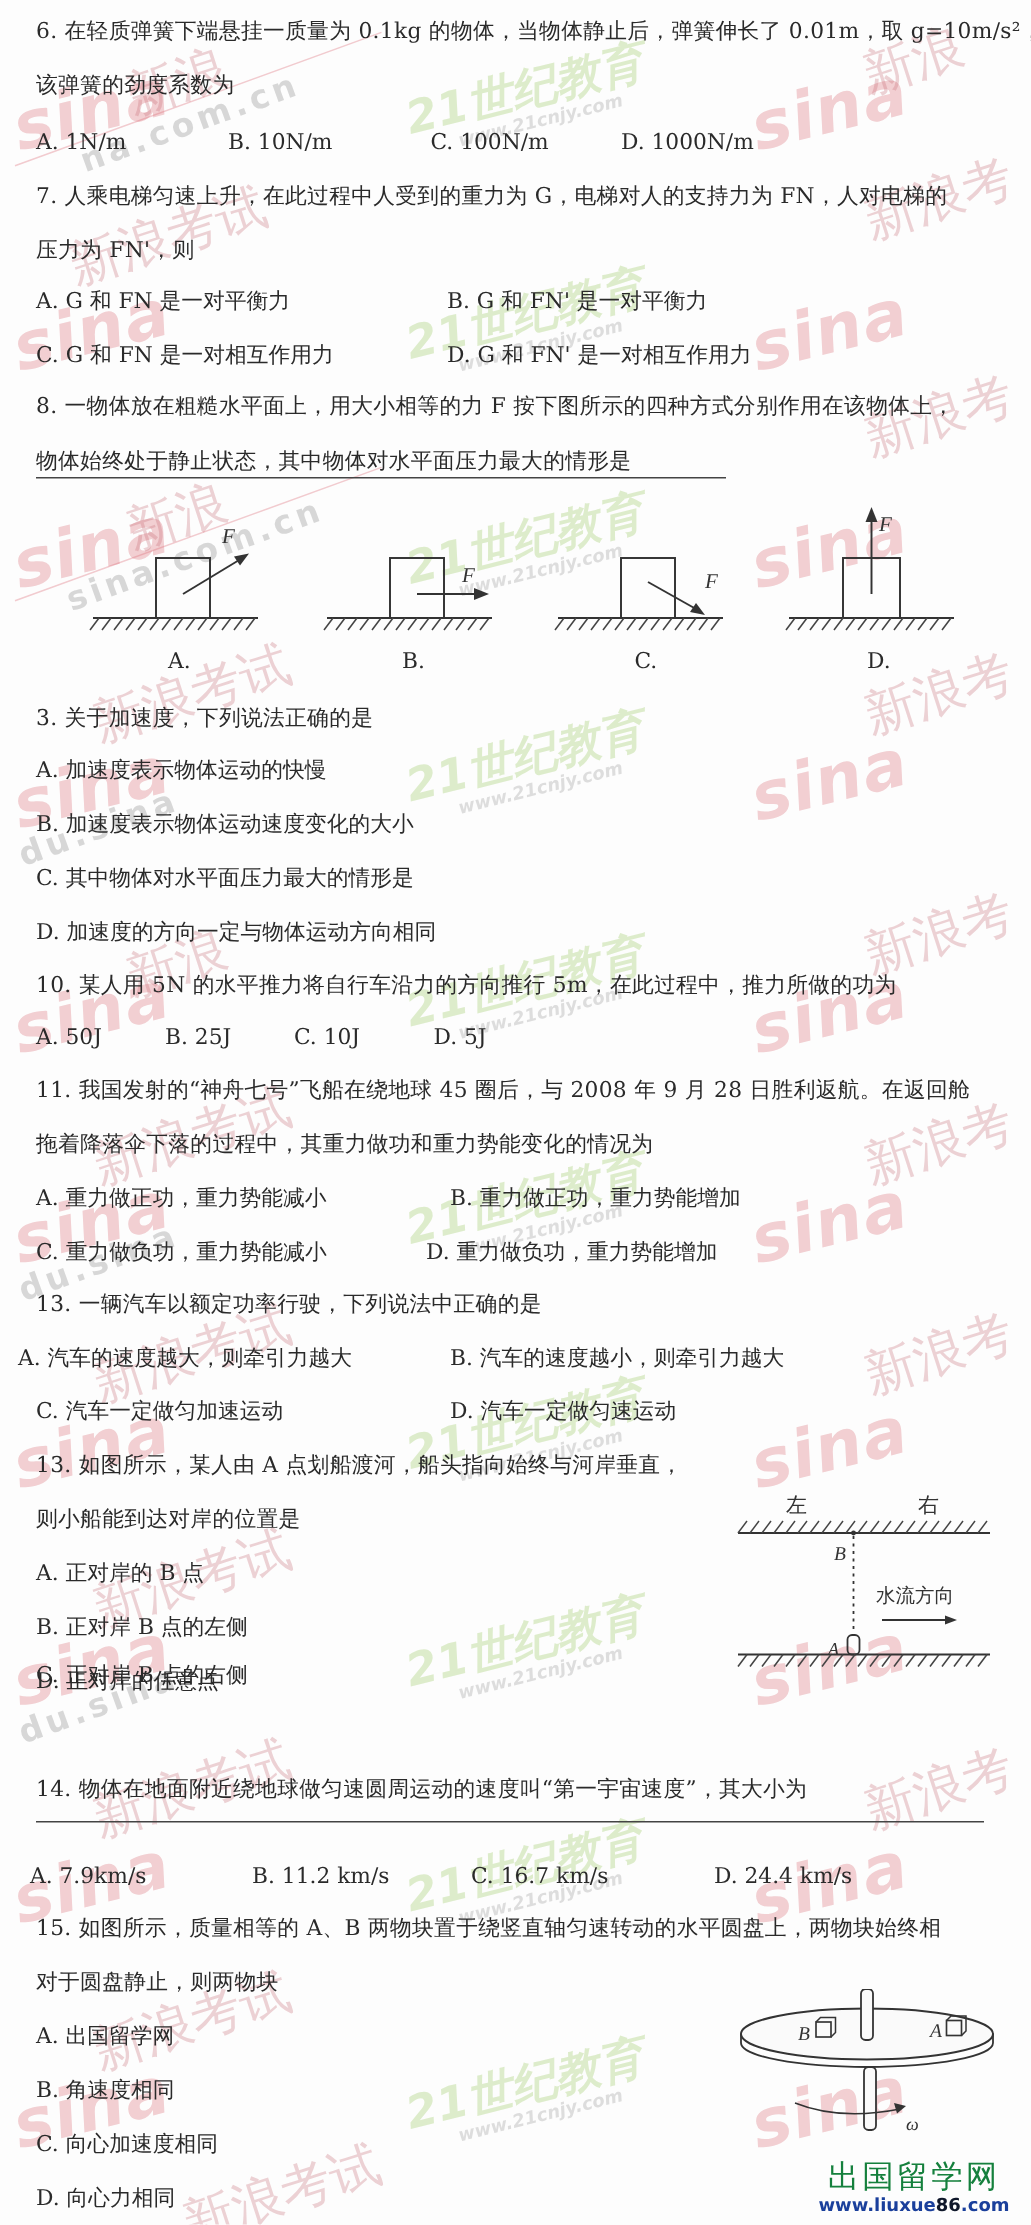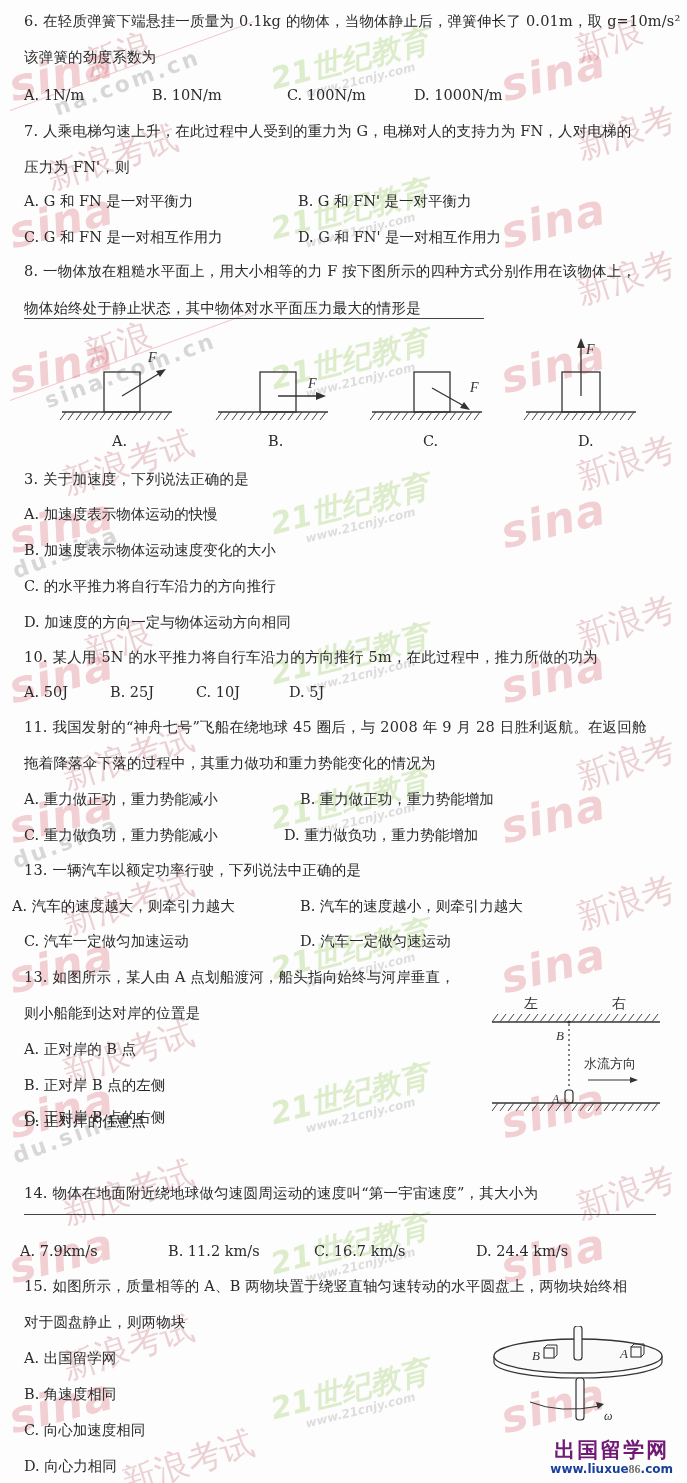--- a/index.html
+++ b/index.html
@@ -35,23 +35,23 @@
       position: absolute; font-family: "DejaVu Sans", sans-serif; font-weight: bold; font-style: italic;
       color: rgba(150,200,90,0.30); font-size: 30px; transform: rotate(-14deg);
     }
     .wm-21 small { font-size: 12px; color: rgba(150,150,150,0.3); display: block; margin-left: 30px; margin-top: -6px; }
     .wm-redline { position: absolute; height: 1px; background: rgba(220,110,120,0.35); transform-origin: left center; }
     .fig { position: absolute; }
     .logo {
       position: absolute; right: 14px; bottom: 6px; text-align: center;
       font-family: "DejaVu Sans", sans-serif;
     }
-    .logo .t { font-size: 21px; color: #701a75; letter-spacing: 2px; font-weight: bold; }
+    .logo .t { font-size: 21px; color: #15803d; letter-spacing: 2px; font-weight: normal; }
     .logo .u { font-size: 12px; color: #1a3f9b; font-weight: bold; margin-top: -2px; }
-    .logo .u .n { color: #737373; font-family: Liberation Serif, serif; }
+    .logo .u .n { color: #0f172a; }
   </style>
 </head>
 <body>
 
 <div class="wm-layer">
 
   <div class="wm-sina" style="left:8px;top:48px">sina</div>
   <div class="wm-cn" style="left:84px;top:32px">新浪</div>
   <div class="wm-url" style="left:50px;top:70px">na.com.cn</div>
   <div class="wm-redline" style="left:10px;top:110px;width:260px;transform:rotate(-20deg)"></div>
@@ -240,21 +240,21 @@
       <polygon points="61,2 57,12 65,12" fill="#333"></polygon>
       <text x="66" y="18" font-size="14" font-style="italic" font-family="Liberation Serif, serif" fill="#333">F</text>
     </svg>
     <div class="opt" style="left:578px;top:432px">D.</div>
   </div>
 
   <div>
     <div class="line" style="top:470px">3. 关于加速度，下列说法正确的是</div>
     <div class="opt" style="left:24px;top:505px">A.  加速度表示物体运动的快慢</div>
     <div class="opt" style="left:24px;top:541px">B.  加速度表示物体运动速度变化的大小</div>
-    <div class="opt" style="left:24px;top:577px">C.  的水平推力将自行车沿力的方向推行</div>
+    <div class="opt" style="left:24px;top:577px">C.  其中物体对水平面压力最大的情形是</div>
     <div class="opt" style="left:24px;top:613px">D.  加速度的方向一定与物体运动方向相同</div>
   </div>
 
   <div>
     <div class="line" style="top:648px">10. 某人用 5N 的水平推力将自行车沿力的方向推行 5m，在此过程中，推力所做的功为</div>
     <div class="opt" style="left:24px;top:683px">A.  50J</div>
     <div class="opt" style="left:110px;top:683px">B.  25J</div>
     <div class="opt" style="left:196px;top:683px">C.  10J</div>
     <div class="opt" style="left:289px;top:683px">D.  5J</div>
   </div>

